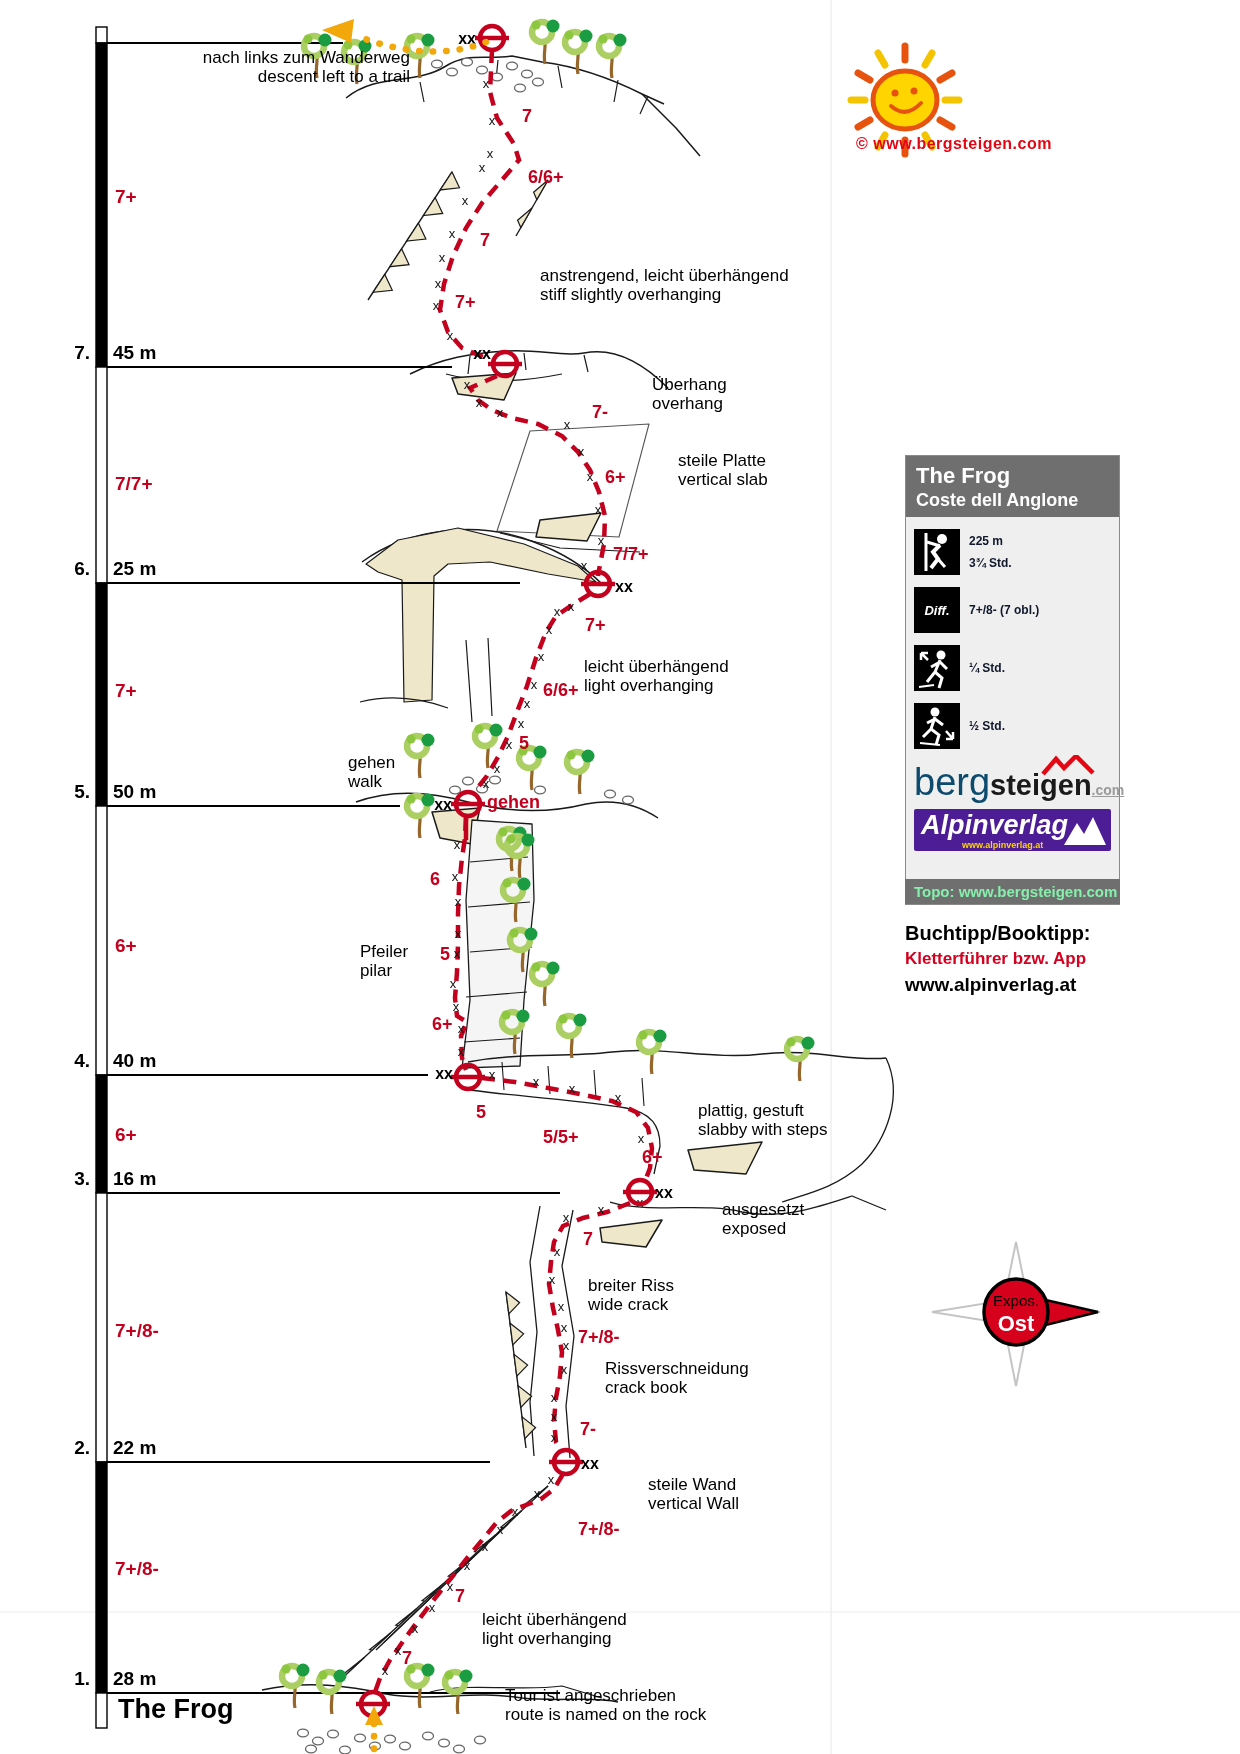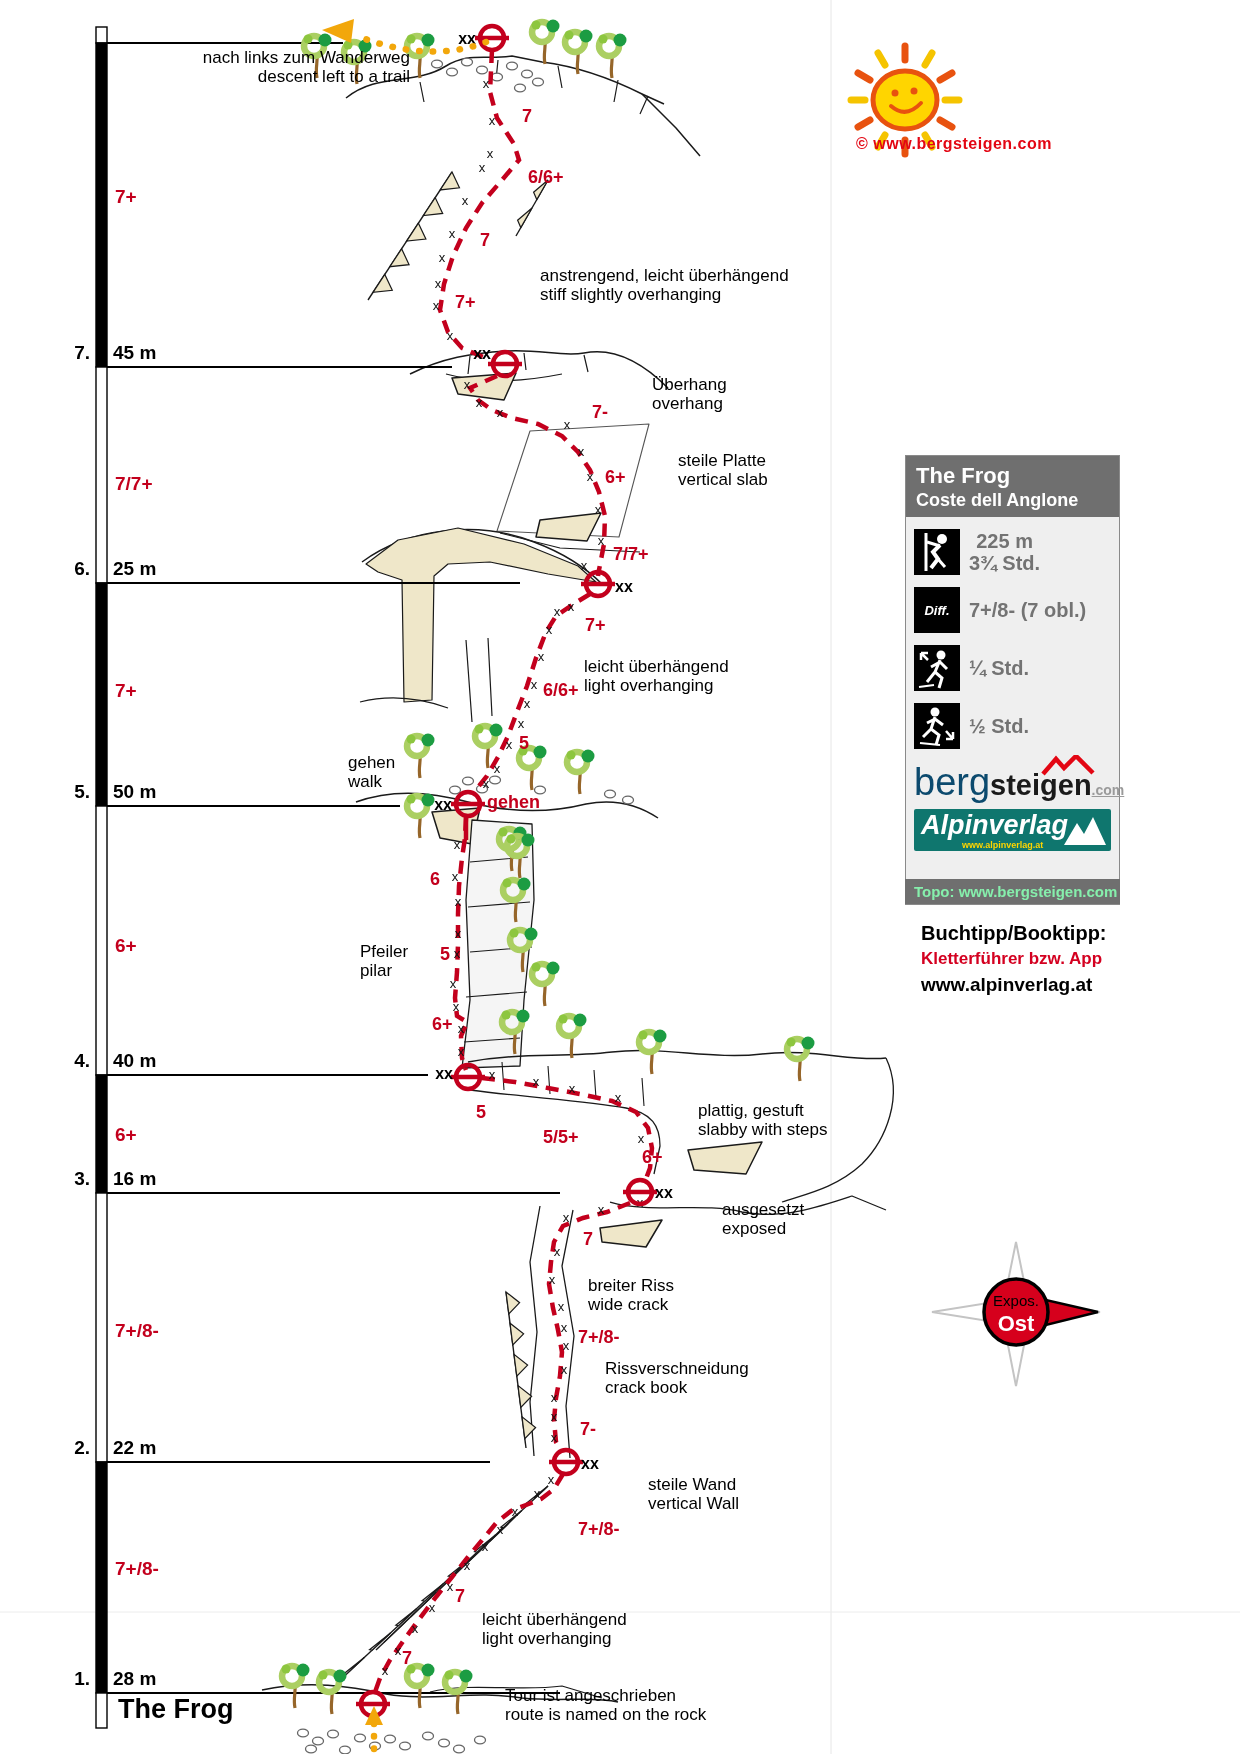--- a/index.html
+++ b/index.html
@@ -13,37 +13,37 @@
     letter-spacing:0.5px;}
   .infobox{left:905px;top:455px;width:215px;height:450px;background:#efefef;
     border:1px solid #8a8a8a;box-sizing:border-box;}
   .ib-head{background:#6f6f6f;color:#fff;padding:7px 10px 6px 10px;}
   .ib-title{font-size:22px;font-weight:bold;line-height:26px;}
   .ib-sub{font-size:18px;font-weight:bold;line-height:22px;}
   .ib-body{padding:12px 8px 0 8px;}
   .ib-row{display:flex;align-items:center;margin-bottom:12px;}
   .ib-ic{width:46px;height:46px;background:#000;flex:0 0 46px;margin-right:9px;
     display:flex;align-items:center;justify-content:center;}
-  .ib-txt{font-size:20px;font-weight:bold;color:#737373;line-height:22px;text-align:center;}
+  .ib-txt{font-size:12px;font-weight:bold;color:#0f172a;line-height:22px;}
   .diff-label{color:#fff;font-weight:bold;font-style:italic;font-size:13px;}
   .bs-logo{position:relative;height:44px;margin-top:0px;white-space:nowrap;}
   .lg-berg{color:#0c4a6e;font-weight:normal;font-size:38px;}
   .lg-steigen{color:#1a1a1a;font-weight:bold;font-size:29px;}
   .lg-com{color:#9a9a9a;font-weight:bold;font-size:14px;text-decoration:underline;}
   .bs-zig{position:absolute;right:14px;top:-6px;}
-  .alpin{position:relative;background:#0f766e;height:42px;margin-top:4px;
+  .alpin{position:relative;background:#4c1d95;height:42px;margin-top:4px;
     border-radius:2px;}
   .alpin-name{color:#fff;font-weight:bold;font-style:italic;font-size:27px;
     padding:3px 0 0 7px;line-height:27px;}
   .alpin-url{position:absolute;left:48px;bottom:1px;color:#ffd500;
     font-size:9px;font-weight:bold;}
   .alpin-mtn{position:absolute;right:3px;bottom:4px;}
   .ib-foot{position:absolute;left:-1px;right:-1px;bottom:0;background:#6f6f6f;
     color:#86efac;font-size:15px;font-weight:bold;padding:4px 0 4px 9px;}
-  .booktip{left:905px;top:920px;width:300px;margin-left:16px;}
+  .booktip{left:905px;top:920px;width:300px;}
   .bt-1{font-size:20px;font-weight:bold;color:#000;line-height:26px;}
   .bt-2{font-size:17px;font-weight:bold;color:#d40020;line-height:26px;}
   .bt-3{font-size:19px;font-weight:bold;color:#000;line-height:26px;}
   .bottom-title{left:118px;top:1694px;font-size:27px;font-weight:bold;color:#000;}
 </style>
 </head>
 <body>
 
 <div class="page">
 

